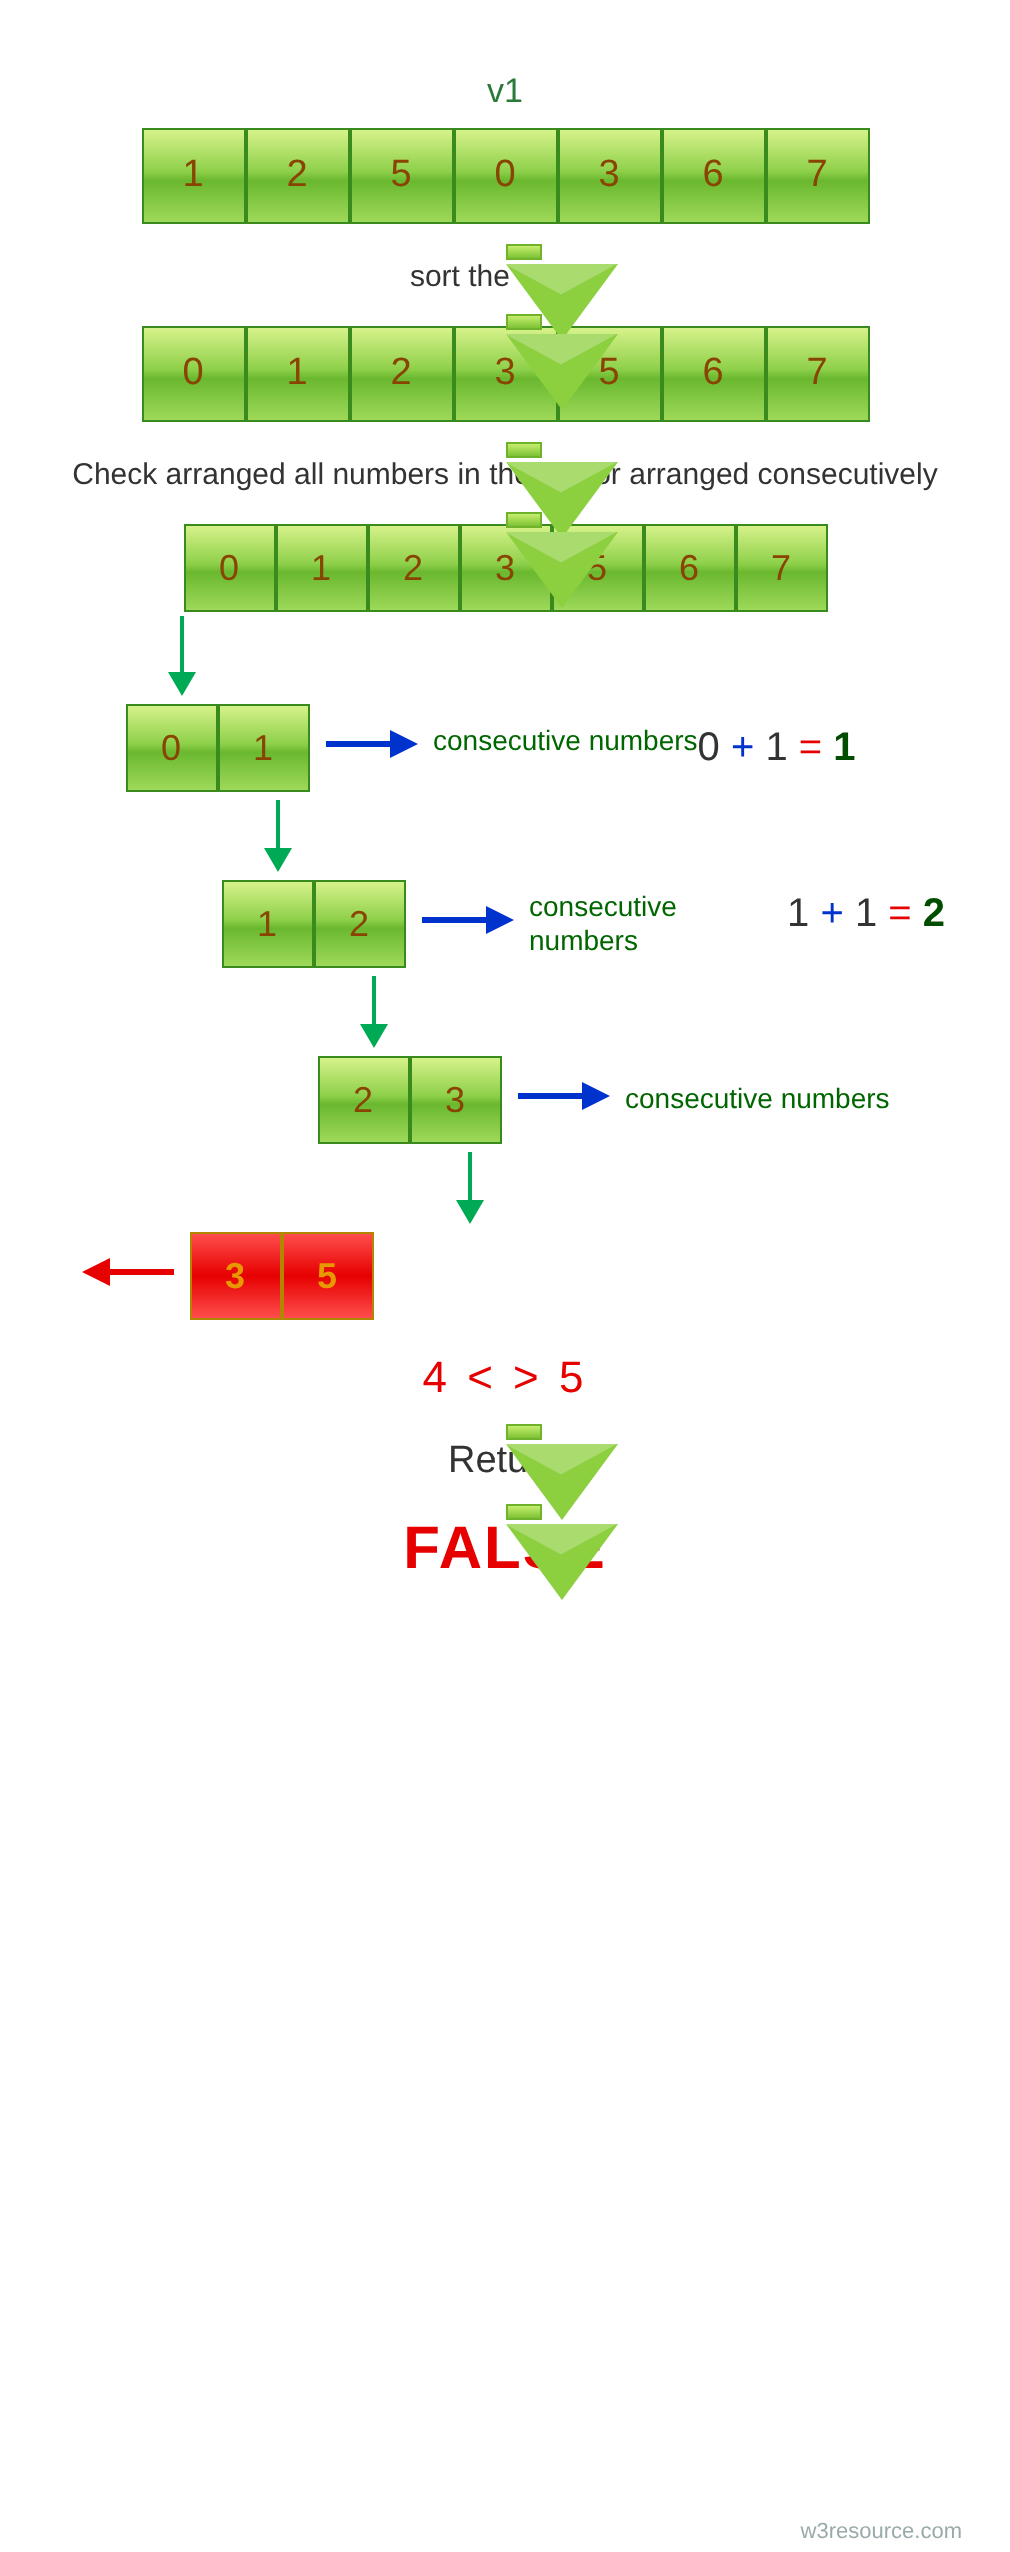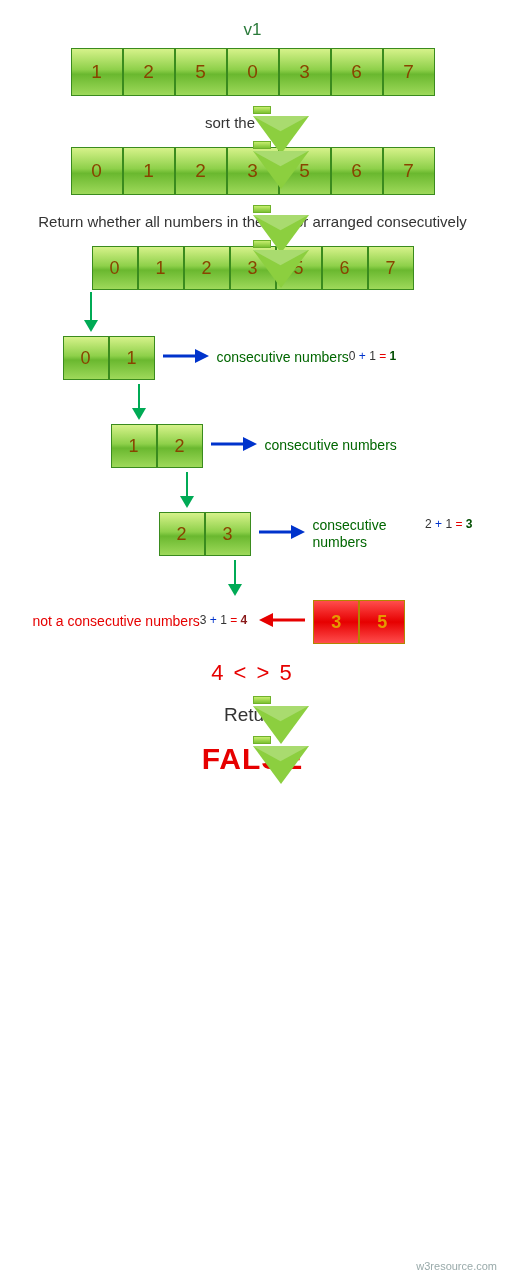--- a/index.html
+++ b/index.html
@@ -7,20 +7,21 @@
     font-family: Verdana, Geneva, sans-serif;
     background: #fff;
     width: 505px;
     padding: 20px 0;
   }
   .center { text-align: center; }
   .label-v1 {
     color: #2a7a3a;
     font-size: 17px;
     margin-bottom: 8px;
+    margin-top: 16px;
   }
   .vector {
     display: flex;
     justify-content: center;
     margin: 6px auto;
   }
   .cell {
     width: 52px;
     height: 48px;
     border: 1.5px solid #3a8b1e;
@@ -97,21 +98,21 @@
   .blue-arrow {
     margin: 0 8px;
   }
   .expl-group {
     display: flex;
     flex-direction: row;
     line-height: 1.25;
   }
   .expl-top { color: #006600; font-size: 14px; }
   .expl-red { color: #e60000; font-size: 14px; text-align: right;}
-  .expl-eq { font-size: 12px; white-space: nowrap; }
+  .expl-eq { font-size: 20px; white-space: nowrap; }
   .num-dark { color: #333; }
   .num-blue { color: #0033cc; }
   .num-red { color: #e60000; }
   .num-darkred { color: #8a1b1b; }
   .num-darkgreen { color: #004d00; font-weight:bold;}
   .big-neq {
     color: #e60000;
     font-size: 22px;
     margin: 16px 0 4px;
     letter-spacing: 2px;
@@ -124,21 +125,21 @@
   .false-text {
     color: #e60000;
     font-size: 30px;
     font-weight: bold;
     letter-spacing: 1px;
     margin-top: 6px;
   }
   .watermark {
     position: fixed;
     bottom: 4px;
-    right: 8px;
+    right: 24px;
     color: #9aa;
     font-size: 11px;
   }
   .steps-block { width: 440px; margin: 0 auto; }
 </style>
 </head>
 <body>
 
 <div class="center label-v1">v1</div>
 
@@ -178,21 +179,21 @@
   <div class="cell">7</div>
 </div>
 
 <div class="arrow-down-wrap">
   <div class="arrow-down">
       <div class="stem"></div>
       <div class="head"></div>
     </div>
 </div>
 
-<div class="center caption">Return whether all numbers in the vector arranged consecutively</div>
+<div class="center caption">Check arranged all numbers in the vector arranged consecutively</div>
 
 <div class="arrow-down-wrap">
   <div class="arrow-down">
       <div class="stem"></div>
       <div class="head"></div>
     </div>
 </div>
 
 <div class="vector" style="margin-bottom:0;">
   <div class="cell small">0</div>
@@ -247,20 +248,27 @@
     <div class="cell small">2</div>
   </div>
   <span class="blue-arrow">
     <svg width="46" height="20">
           <line x1="0" y1="10" x2="36" y2="10" stroke="#0033cc" stroke-width="3"></line>
           <polygon points="46,10 32,3 32,17" fill="#0033cc"></polygon>
         </svg>
   </span>
   <div class="expl-group">
     <span class="expl-top">consecutive numbers</span>
+    <span class="expl-eq">
+      <span class="num-dark">1</span>
+      <span class="num-blue">+</span>
+      <span class="num-dark">1</span>
+      <span class="num-red">=</span>
+      <span class="num-darkgreen">2</span>
+    </span>
   </div>
 </div>
 
 <div class="thin-arrow-down" style="margin-left:144px;">
   <svg width="20" height="36">
         <line x1="10" y1="0" x2="10" y2="26" stroke="#0a5" stroke-width="2"></line>
         <polygon points="10,36 3,24 17,24" fill="#0a5"></polygon>
       </svg>
 </div>
 <div class="step-row" style="margin-left:126px;">
@@ -269,47 +277,30 @@
     <div class="cell small">3</div>
   </div>
   <span class="blue-arrow">
     <svg width="46" height="20">
           <line x1="0" y1="10" x2="36" y2="10" stroke="#0033cc" stroke-width="3"></line>
           <polygon points="46,10 32,3 32,17" fill="#0033cc"></polygon>
         </svg>
   </span>
   <div class="expl-group">
     <span class="expl-top">consecutive numbers</span>
-    <span class="expl-eq">
-      <span class="num-dark">2</span>
-      <span class="num-blue">+</span>
-      <span class="num-dark">1</span>
-      <span class="num-red">=</span>
-      <span class="num-darkgreen">3</span>
-    </span>
   </div>
 </div>
 
 <div class="thin-arrow-down" style="margin-left:192px;">
   <svg width="20" height="36">
         <line x1="10" y1="0" x2="10" y2="26" stroke="#0a5" stroke-width="2"></line>
         <polygon points="10,36 3,24 17,24" fill="#0a5"></polygon>
       </svg>
 </div>
 <div class="step-row" style="margin-left:0;">
-  <div class="expl-group" style="text-align:right; margin-right:4px; min-width:150px;">
-    <span class="expl-red">not a consecutive numbers</span>
-    <span class="expl-eq" style="text-align:right;">
-      <span class="num-dark">3</span>
-      <span class="num-blue">+</span>
-      <span class="num-dark">1</span>
-      <span class="num-red">=</span>
-      <span class="num-darkred" style="font-weight:bold">4</span>
-    </span>
-  </div>
   <span class="blue-arrow">
     <svg width="46" height="20">
           <line x1="46" y1="10" x2="10" y2="10" stroke="#e60000" stroke-width="3"></line>
           <polygon points="0,10 14,3 14,17" fill="#e60000"></polygon>
         </svg>
   </span>
   <div class="vector" style="margin:0;">
     <div class="cell small red">3</div>
     <div class="cell small red">5</div>
   </div>

